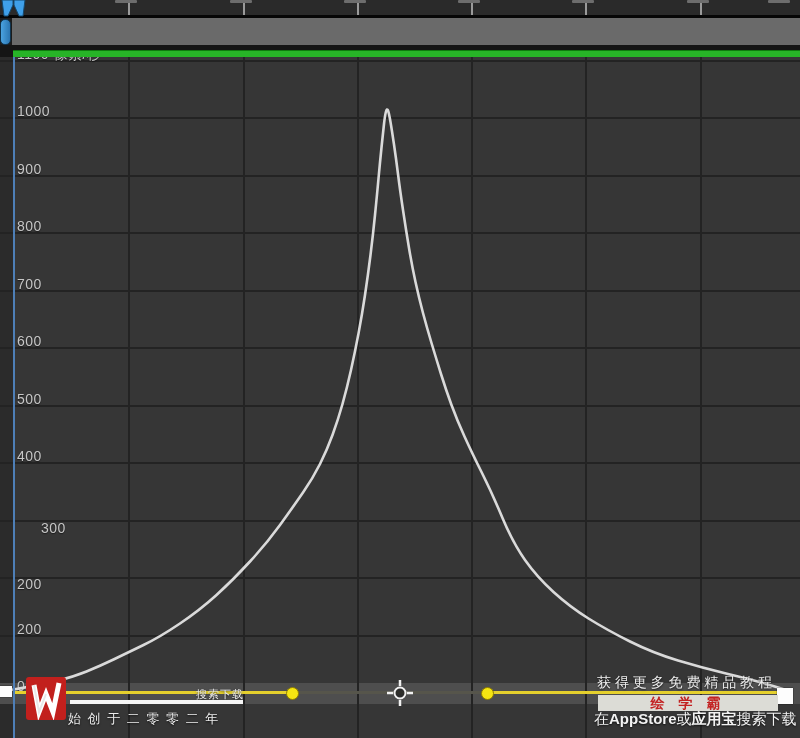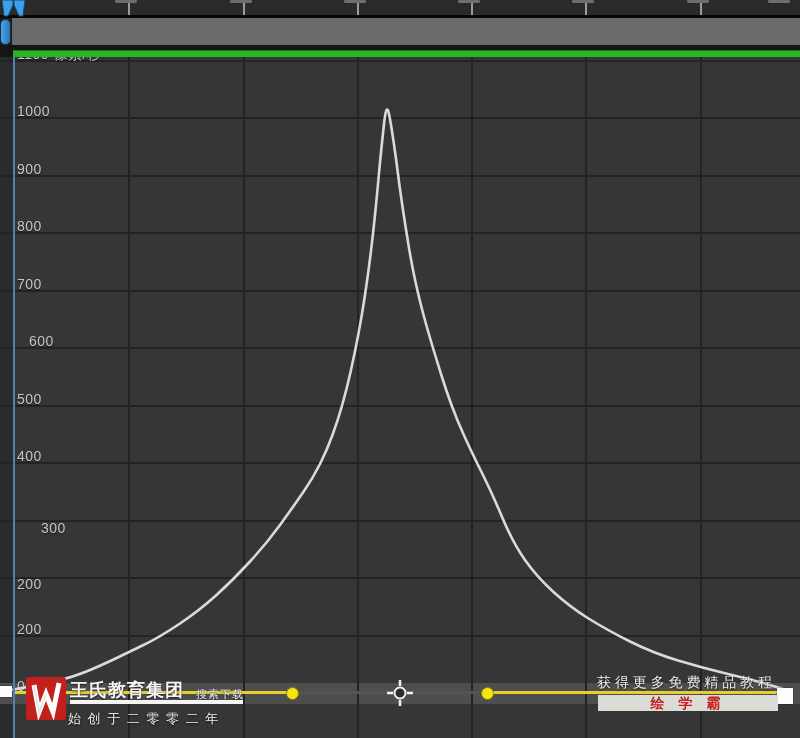--- a/index.html
+++ b/index.html
@@ -70,21 +70,21 @@
       <div class="vline" style="left: 243px;"></div>
       <div class="vline" style="left: 357px;"></div>
       <div class="vline" style="left: 471px;"></div>
       <div class="vline" style="left: 585px;"></div>
       <div class="vline" style="left: 700px;"></div>
       <div class="ylabel" style="top: 45.5px;">1100 像素/秒</div>
       <div class="ylabel" style="top: 103px;">1000</div>
       <div class="ylabel" style="top: 160.5px;">900</div>
       <div class="ylabel" style="top: 218px;">800</div>
       <div class="ylabel" style="top: 275.5px;">700</div>
-      <div class="ylabel" style="top: 333px; margin-left: 12px;">600</div>
+      <div class="ylabel" style="top: 333px;">600</div>
       <div class="ylabel" style="top: 390.5px;">500</div>
       <div class="ylabel" style="top: 448px;">400</div>
       <div class="ylabel" style="top: 520px; margin-left: 24px;">300</div>
       <div class="ylabel" style="top: 576px;">200</div>
       <div class="ylabel" style="top: 620.5px;">200</div>
       <div class="ylabel" style="top: 678px;">0</div>
       <div class="ylabel" style="top: 735.5px;">-100</div>
       <div class="yseg" style="left: 14px; width: 278px; top: 691px; background: rgb(229, 208, 45);"></div>
       <div class="yseg" style="left: 292px; width: 195px; top: 691px; background: rgb(86, 85, 75);"></div>
       <div class="yseg" style="left: 487px; width: 291px; top: 691px; background: rgb(229, 208, 45);"></div>
@@ -132,21 +132,21 @@
     <path d="M1,0 L12,0 L12,5 L7,16 L3,16 Z" fill="#3fa0ea" stroke="#14486e" stroke-width="1"></path>
     <path d="M13,0 L24,0 L22,16 L18,16 L13,5 Z" fill="#3fa0ea" stroke="#14486e" stroke-width="1"></path>
   </svg>
 
   <div class="abs logo wm">
     <svg width="40" height="43" viewBox="0 0 40 43">
       <polyline points="8,8 13,35 20,17 27,35 33,6" fill="none" stroke="#ffffff" stroke-width="5" stroke-linejoin="miter"></polyline>
       <polyline points="8,8 13,35 20,17" fill="none" stroke="#e8e8e8" stroke-width="2"></polyline>
     </svg>
   </div>
-  <div class="abs wm-title wm">王氏教育集团</div>
   <div class="abs wm-slogan wm">搜索下载</div>
   <div class="abs wm-underline wm"></div>
   <div class="abs wm-line2 wm">始 创 于 二 零 零 二 年</div>
 
   <div class="abs wm-r1 wm">获 得 更 多 免 费 精 品 教 程</div>
   <div class="abs wm-badge wm">绘 学 霸</div>
+  <div class="abs wm-r3 wm"><span>在</span><b>AppStore</b><span>或</span><b>应用宝</b><span>搜索下载</span></div>
 
 </div>
 
 </body></html>

